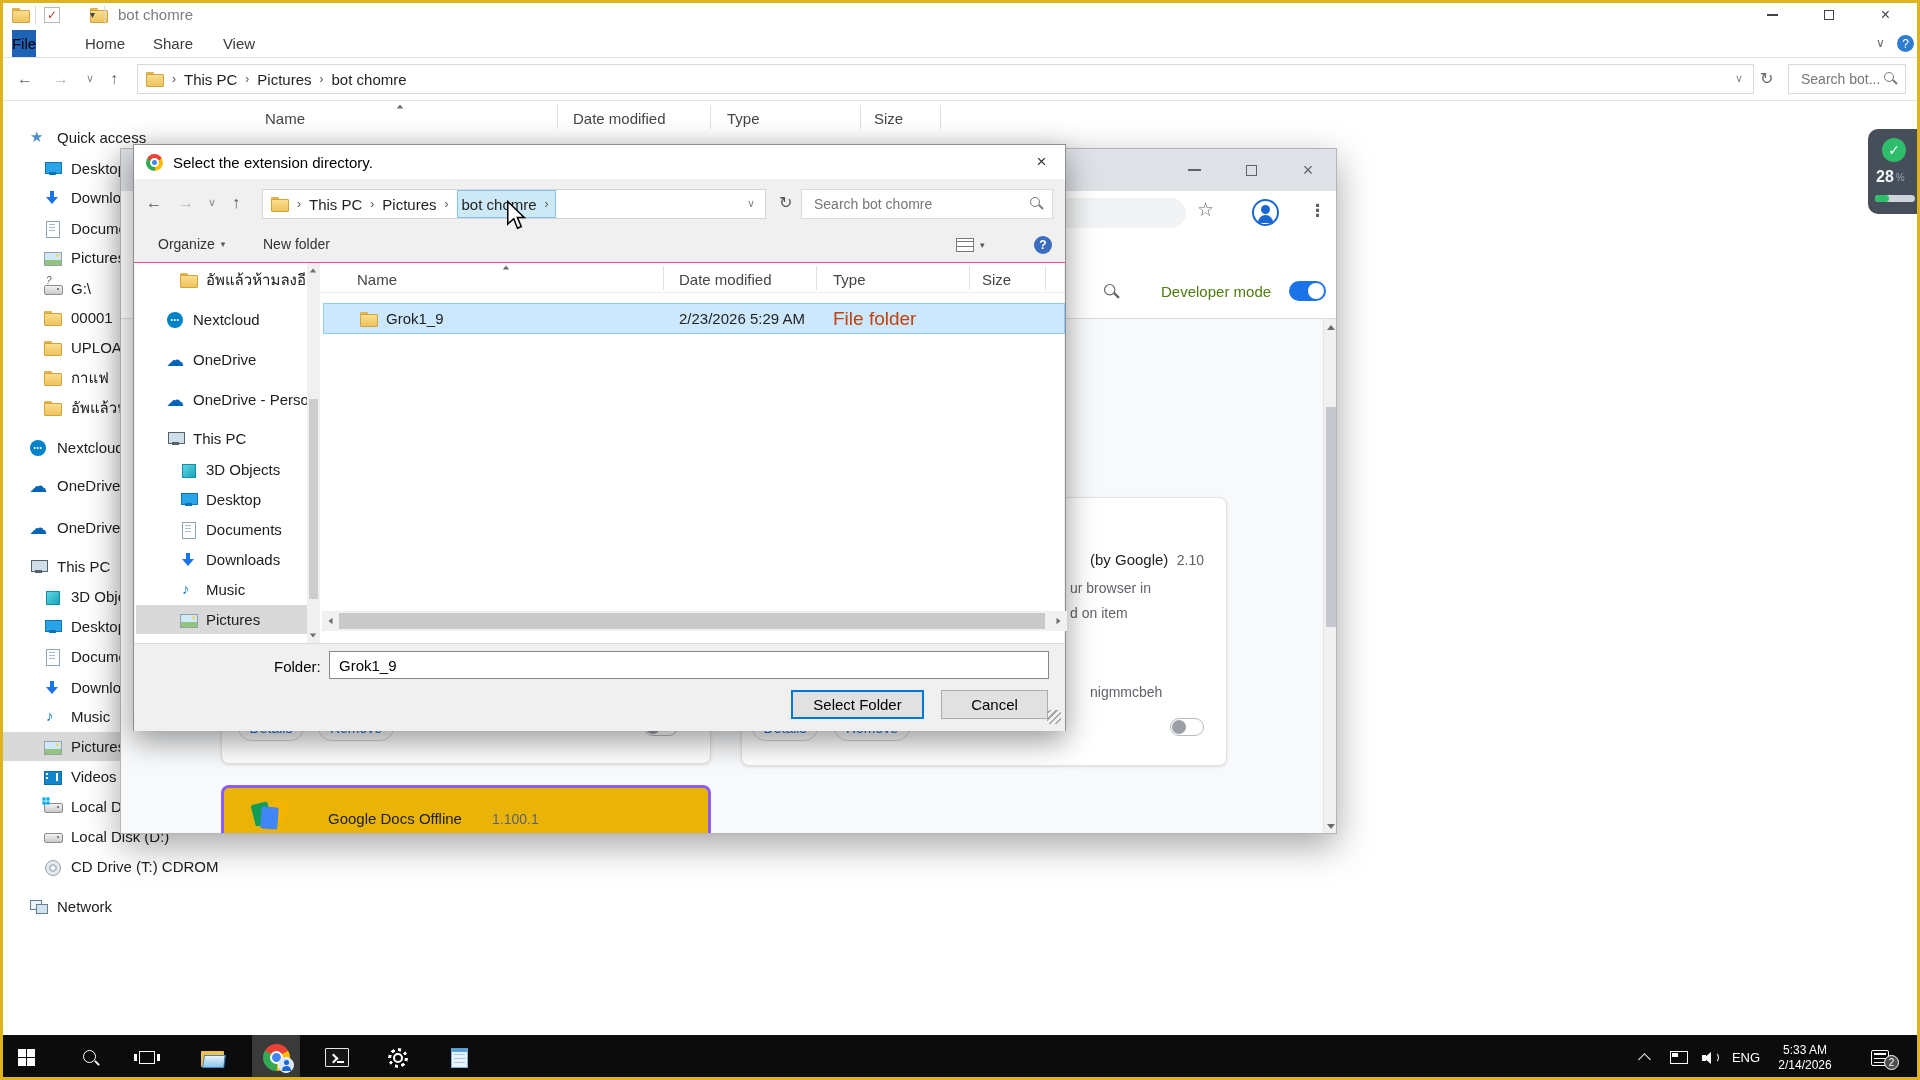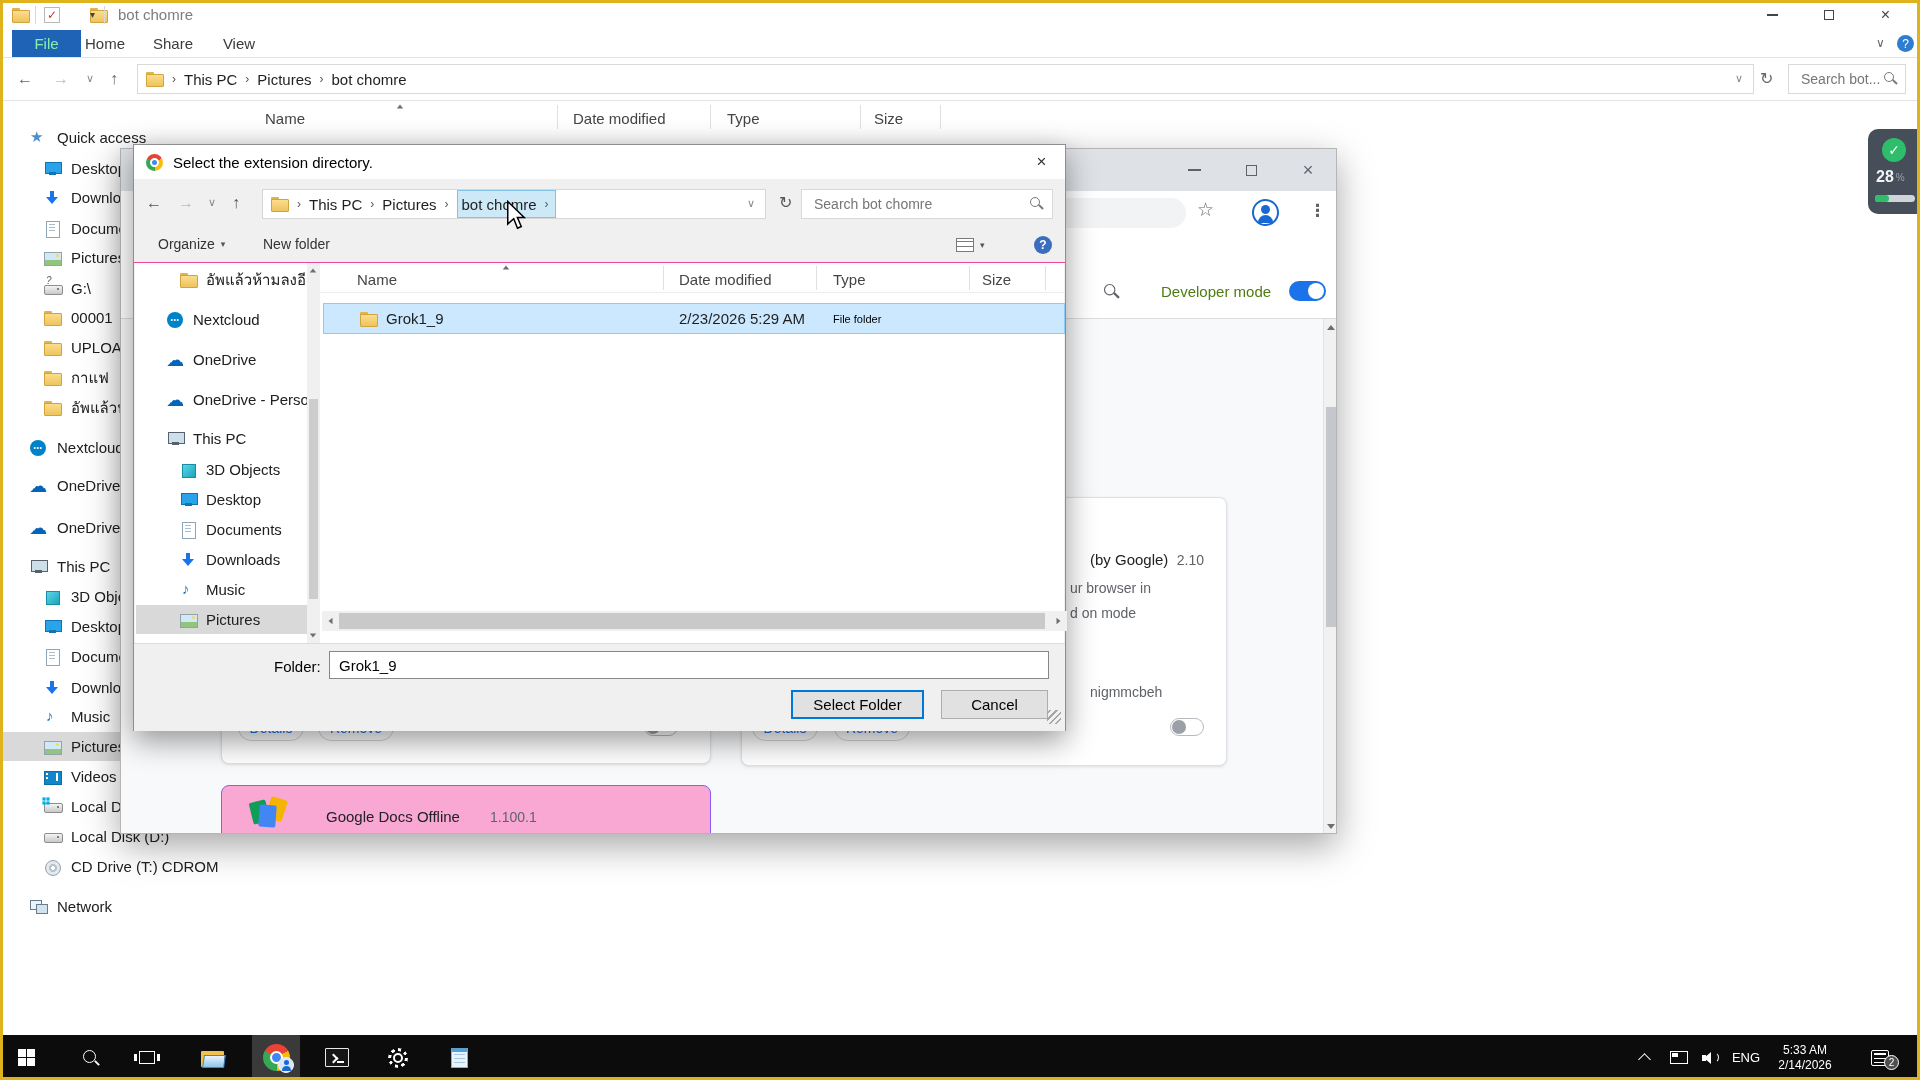--- a/index.html
+++ b/index.html
@@ -134,21 +134,21 @@
     <div class="abs f" style="left:1750px;top:0;width:45px;height:30px;justify-content:center">
         <span style="width:11px;height:2px;background:#444"></span>
       </div>
     <div class="abs f" style="left:1806px;top:0;width:45px;height:30px;justify-content:center">
         <span style="width:10px;height:10px;border:1px solid #444"></span>
       </div>
     <div class="abs f" style="left:1863px;top:0;width:45px;height:30px;justify-content:center;font-size:16px;color:#444">×</div>
   </div>
 
   <div class="abs" style="left:0;top:30px;width:1920px;height:28px;background:#fff;border-bottom:1px solid #e4e4e4">
-    <div class="abs f" style="left:12px;top:0;width:69px;height:27px;background:#1e63b5;color:#86efac;font-size:15px;justify-content:center">File</div>
+    <div class="abs f" style="left:12px;top:0;width:24px;height:27px;background:#1e63b5;color:#000000;font-size:15px;justify-content:center">File</div>
     <div class="abs f" style="left:82px;top:0;width:46px;height:27px;justify-content:center;font-size:15px;color:#3b3b3b">Home</div>
     <div class="abs f" style="left:150px;top:0;width:46px;height:27px;justify-content:center;font-size:15px;color:#3b3b3b">Share</div>
     <div class="abs f" style="left:216px;top:0;width:46px;height:27px;justify-content:center;font-size:15px;color:#3b3b3b">View</div>
     <span class="abs" style="left:1876px;top:6px;font-size:12px;color:#666">∨</span>
     <div class="abs f" style="left:1897px;top:5px;width:17px;height:17px;border-radius:50%;background:#2f7dd1;color:#fff;font-size:12px;justify-content:center">?</div>
   </div>
 
   <div class="abs" style="left:0;top:58px;width:1920px;height:43px;background:#fff;border-bottom:1px solid #e4e4e4">
     <span class="glyph" style="left:17px;top:13px;color:#666">←</span>
     <span class="glyph" style="left:53px;top:13px;color:#bcbcbc">→</span>
@@ -319,32 +319,32 @@
         </div>
       <div class="pill" style="left:96px;top:214px;width:76px;height:27px">
           <span>Remove</span>
         </div>
       <span class="tgl off" style="left:422px;top:218px;width:34px;height:18px"></span>
     </div>
 
     <div class="abs" style="left:620px;top:178px;width:486px;height:269px;background:#fff;border:1px solid #dfe1e5;border-radius:8px;box-shadow:0 1px 3px rgba(60,64,67,.15)">
       <span class="abs nw" style="left:348px;top:53px;font-size:15px;color:#202124"><span>(by Google)</span>&nbsp;&nbsp;<span style="color:#5f6368;font-size:14px">2.10</span></span>
       <span class="abs nw" style="left:328px;top:82px;font-size:14px;color:#5f6368">ur browser in</span>
-      <span class="abs nw" style="left:328px;top:107px;font-size:14px;color:#5f6368">d on mode</span>
+      <span class="abs nw" style="left:328px;top:107px;font-size:14px;color:#5f6368">d on item</span>
       <span class="abs nw" style="left:348px;top:186px;font-size:14px;color:#5f6368">nigmmcbeh</span>
       <div class="pill" style="left:10px;top:216px;width:66px;height:27px">
           <span>Details</span>
         </div>
       <div class="pill" style="left:92px;top:216px;width:76px;height:27px">
           <span>Remove</span>
         </div>
       <span class="tgl off" style="left:428px;top:220px;width:34px;height:18px"></span>
     </div>
 
-    <div class="abs" style="left:100px;top:466px;width:490px;height:70px;background:#f9a8d4;border:1px solid #8b5cf6;border-radius:8px 8px 0 0">
+    <div class="abs" style="left:100px;top:466px;width:490px;height:70px;background:#eab308;border:3px solid #8b5cf6;border-radius:8px 8px 0 0">
       <span class="docsic" style="left:28px;top:12px">
           <i class="y"></i>
           <i class="g"></i>
           <i class="b"></i>
         </span>
       <span class="abs nw" style="left:104px;top:22px;font-size:15px;color:#202124">Google Docs Offline</span>
       <span class="abs nw" style="left:268px;top:23px;font-size:14px;color:#5f6368">1.100.1</span>
     </div>
 
     <div class="abs" style="left:1202px;top:0;width:15px;height:516px;background:#f1f1f1;border-left:1px solid #e3e3e3">
@@ -459,21 +459,21 @@
       <div class="vsep" style="left:343px;top:3px;height:24px"></div>
       <div class="vsep" style="left:496px;top:3px;height:24px"></div>
       <div class="vsep" style="left:649px;top:3px;height:24px"></div>
       <div class="vsep" style="left:725px;top:3px;height:24px"></div>
     </div>
 
     <div class="abs f" style="left:188px;top:40px;width:742px;height:31px;background:#cce8ff;border:1px solid #8ecbf5">
       <span class="ic ic-folder" style="margin-left:36px"></span>
       <span class="nw" style="margin-left:8px;font-size:15px">Grok1_9</span>
       <span class="abs nw" style="left:355px;font-size:15px;color:#1f1f1f">2/23/2026 5:29 AM</span>
-      <span class="abs nw" style="left:509px;font-size:11px;color:#000000">File folder</span>
+      <span class="abs nw" style="left:509px;font-size:19px;color:#c2410c">File folder</span>
     </div>
 
     <div class="abs" style="left:187px;top:348px;width:745px;height:20px;background:#f0f0f0">
       <span class="tri-lf abs" style="left:6px;top:6px;transform:scale(.8)"></span>
       <div class="abs" style="left:17px;top:2px;width:706px;height:16px;background:#c9c9c9"></div>
       <span class="tri-rt abs" style="right:6px;top:6px;transform:scale(.8)"></span>
     </div>
   </div>
 
   <div class="abs" style="left:0;top:498px;width:931px;height:88px;background:#f0f0f0;border-top:1px solid #dcdcdc">

